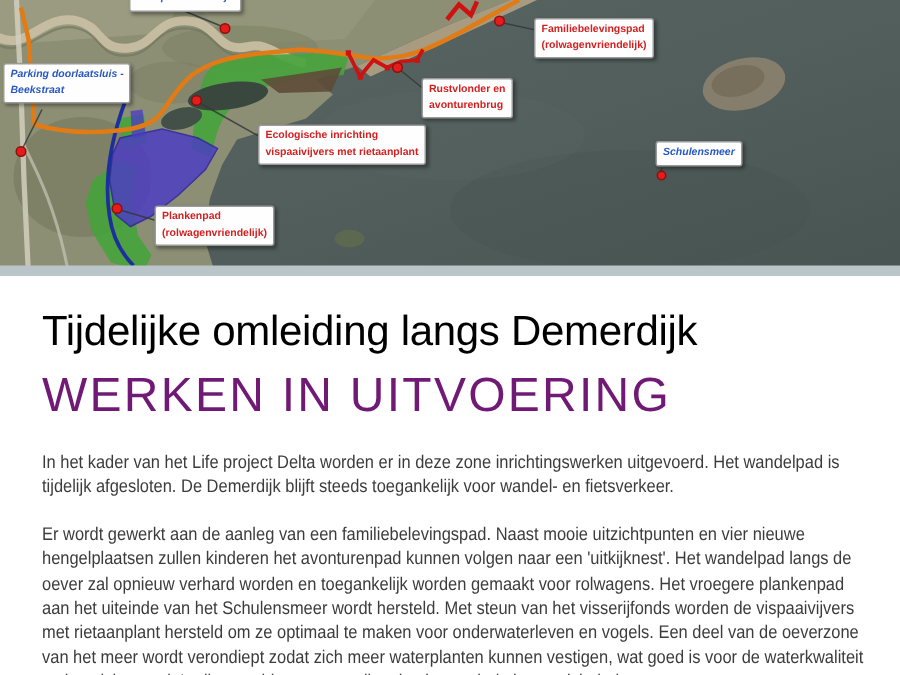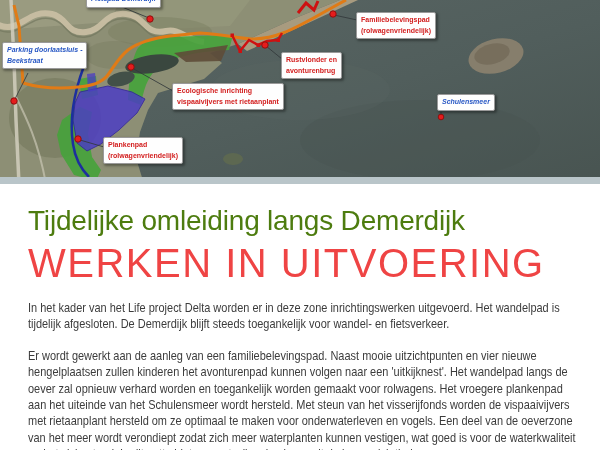--- a/index.html
+++ b/index.html
@@ -15,25 +15,25 @@
     padding:2px 4px 2px 4px;font-size:7px;line-height:1.5;font-weight:bold;
     box-shadow:1.5px 1.5px 2.5px rgba(0,0,0,.35);white-space:nowrap;z-index:5;
   }
   .mlabel span{display:block;}
   .lbl-red{color:#d32020;}
   .lbl-blue{color:#2757c4;font-style:italic;}
   
   .article{padding:0 20px 0 28px;}
   .subtitle{
     margin:20px 0 0 0;font-size:28px;line-height:34px;font-weight:400;
-    color:#4d7c0f;letter-spacing:-0.2px;
+    color:#000000;letter-spacing:-0.2px;
   }
   .title{
-    margin:2px 0 0 0;font-size:40px;line-height:46px;font-weight:300;
-    color:#ef4444;letter-spacing:1.5px;
+    margin:2px 0 0 0;font-size:32px;line-height:46px;font-weight:300;
+    color:#701a75;letter-spacing:1.5px;
   }
   .copy{width:612px;transform:scaleX(0.9);transform-origin:0 0;}
   .copy p{
     margin:15px 0 0 0;font-size:12.2px;line-height:16.4px;color:#3c3c3c;
   }
   .copy p:first-child{margin-top:14px;}
 </style>
 </head>
 <body>
 

